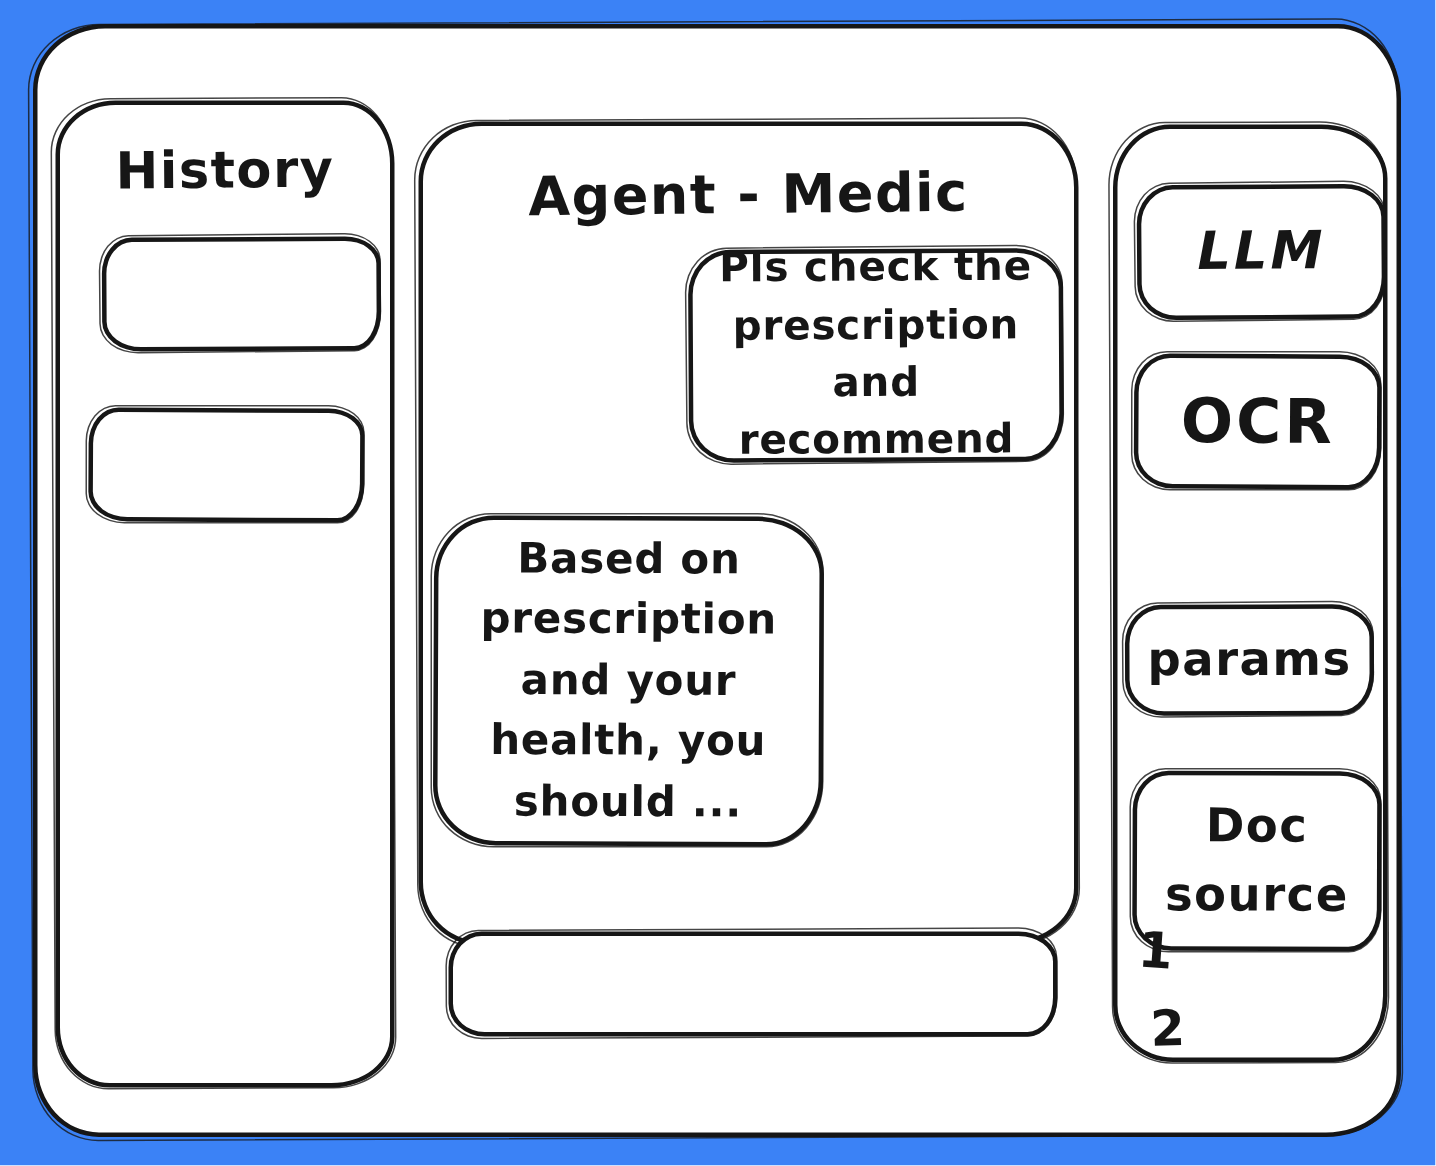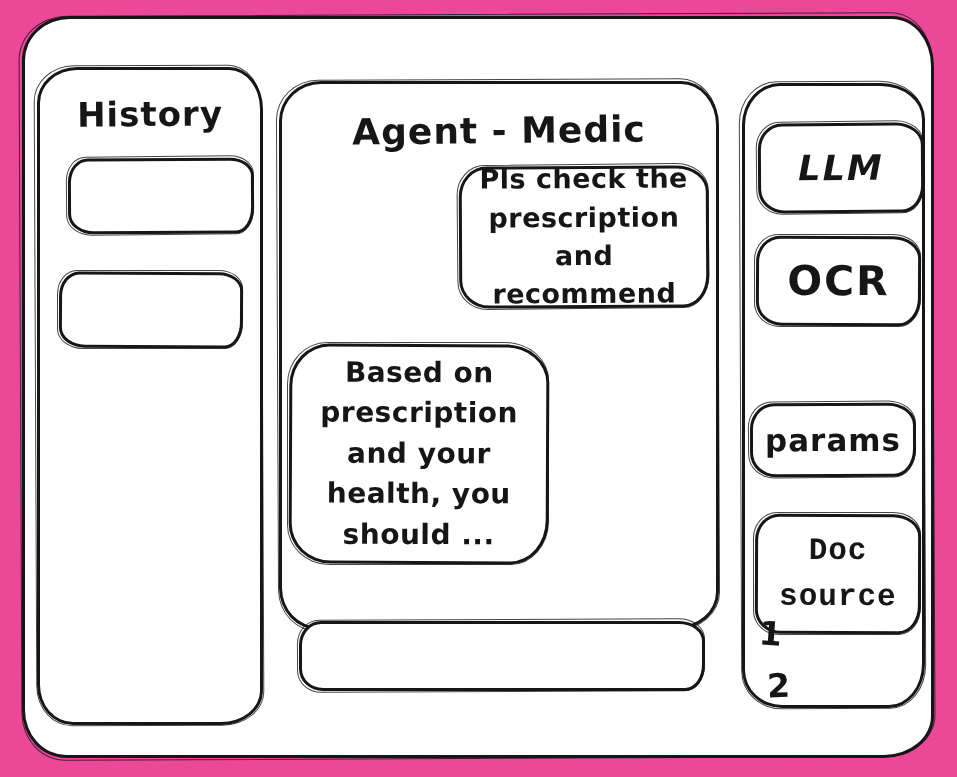--- a/index.html
+++ b/index.html
@@ -1,20 +1,20 @@
 <!DOCTYPE html>
 <html><head>
 <meta charset="utf-8">
 <style>
   html, body { margin: 0; padding: 0; background: #ffffff; }
   .stage {
     position: relative;
     width: 957px;
     height: 777px;
-    background: #ec4899;
+    background: #3b82f6;
     font-family: "DejaVu Sans", "Liberation Sans", sans-serif;
     color: #161616;
     overflow: hidden;
   }
   
   .sketch {
     position: absolute;
     border: 3px solid #161616;
     background: #ffffff;
     box-sizing: border-box;
@@ -60,21 +60,21 @@
                   text-align: center; font-weight: bold; cursor: pointer;
                   border-radius: 24px 28px 22px 26px / 26px 22px 28px 24px; }
   .btn-llm      { left: 13px; top: 37px;  width: 166px; height: 90px; font-size: 35px;
                   letter-spacing: 2px; font-style: italic; transform: rotate(-0.4deg); }
   .btn-ocr      { left: 11px; top: 150px; width: 165px; height: 90px; font-size: 41px;
                   letter-spacing: 2px; transform: rotate(0.3deg); }
   .btn-params   { left: 5px;  top: 317px; width: 166px; height: 74px; font-size: 31px;
                   letter-spacing: 1px; transform: rotate(-0.2deg); }
   .btn-doc      { left: 10px; top: 428px; width: 166px; height: 120px; font-size: 31px;
                   line-height: 1.5; letter-spacing: 1px; transform: rotate(0.2deg); }
-  .btn-doc span { display: inline-block; width: 134px; font-family: Liberation Mono, monospace; }
+  .btn-doc span { display: inline-block; width: 134px; }
   .doc-num      { position: absolute; font-weight: bold; font-size: 33px; z-index: 2;
                   cursor: pointer; background: transparent; }
   .doc-num-1    { left: 14px; top: 528px; transform: rotate(4deg); }
   .doc-num-2    { left: 22px; top: 580px; transform: rotate(-2deg); }
   .panel-title  { position: absolute; left: 0; right: 0; text-align: center;
                   font-weight: bold; letter-spacing: 1px; }
   .hist-title   { top: 24px; font-size: 34px; transform: rotate(-0.5deg); }
   .chat-title   { top: 26px; font-size: 36px; transform: rotate(-0.6deg); }
 </style>
 </head>

